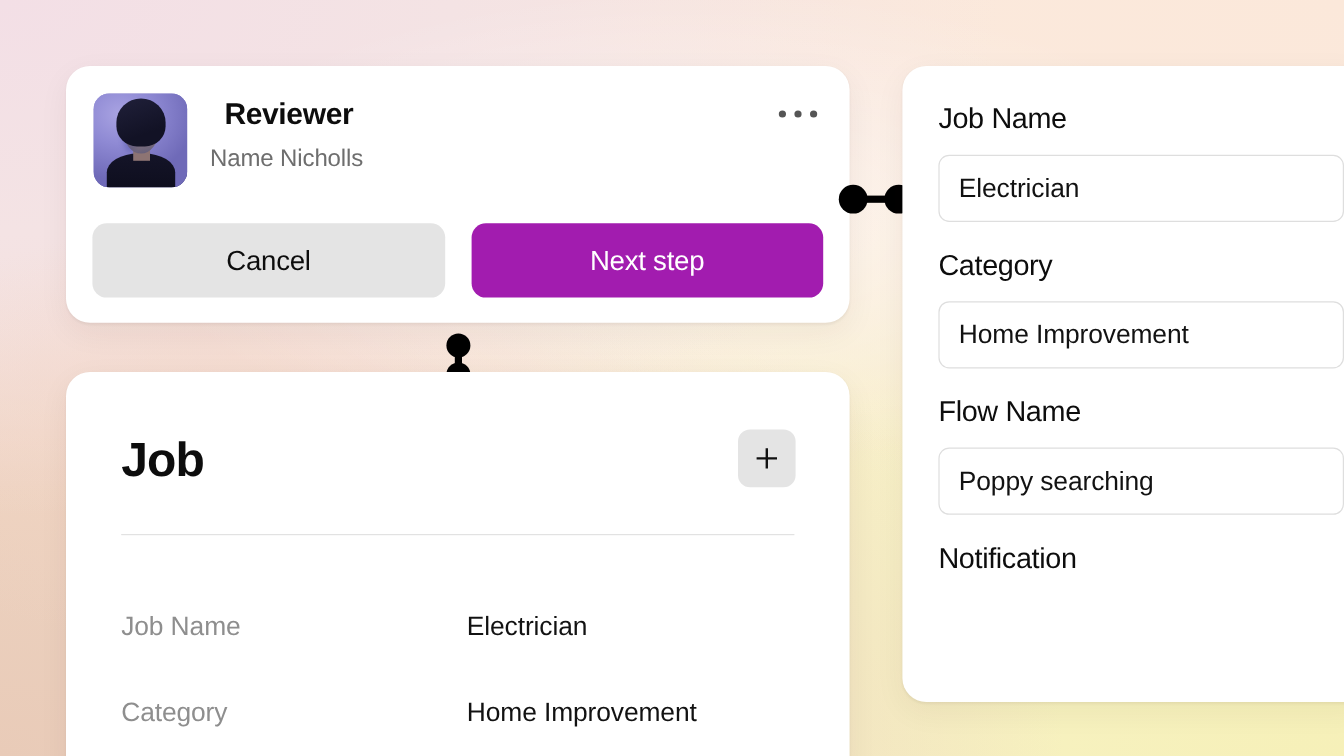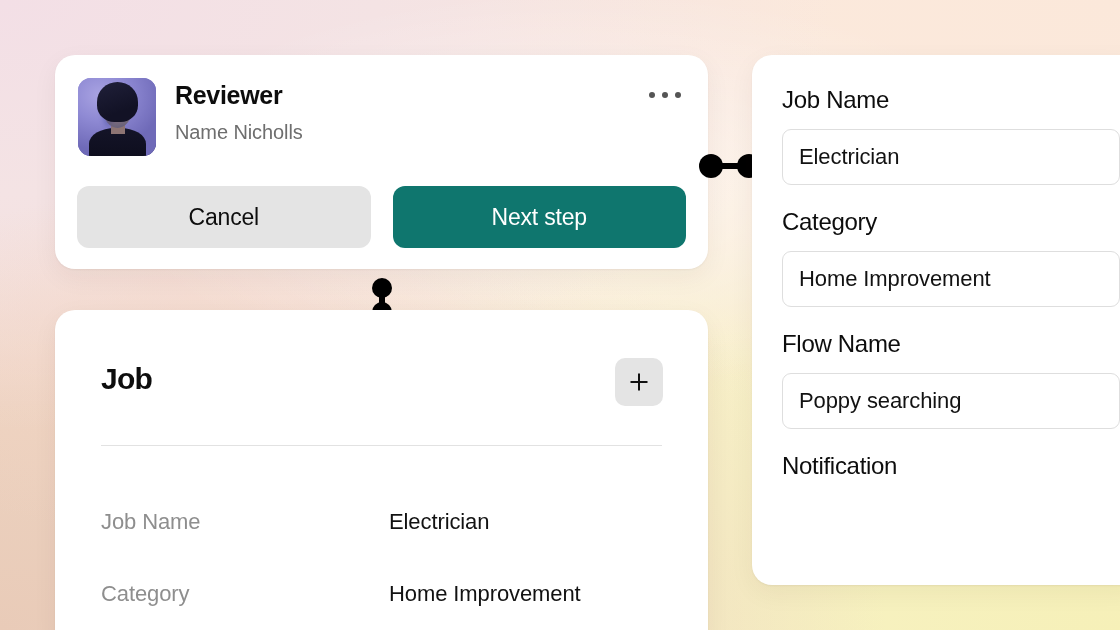--- a/index.html
+++ b/index.html
@@ -84,21 +84,21 @@
     border-radius:46% 46% 12% 12%;
     background:linear-gradient(180deg,#141428 0%, #0d0d1c 100%);
   }
   .avatar .ph-neck {
     position:absolute; left:33px; top:44px; width:14px; height:12px;
     background:#8d7473;
   }
   .rev-text { padding-top:2px; }
   #reviewer-title {
     font-size:25px; font-weight:700; color:#0d0d0d;
-    letter-spacing:-0.3px; line-height:1.22;
+    letter-spacing:-0.3px; line-height:1.22;margin-left:12px;
   }
   #reviewer-name {
     font-size:20px; font-weight:400; color:#6e6e6e;
     letter-spacing:-0.1px; margin-top:10px;
   }
   #reviewer-menu {
     position:absolute; right:22px; top:26px;
     width:42px; height:28px;
     display:flex; align-items:center; justify-content:center; gap:7px;
     cursor:pointer;
@@ -113,31 +113,31 @@
   }
   .btn {
     flex:1; height:62px;
     border:none; border-radius:12px;
     font-family:"Liberation Sans", sans-serif;
     font-size:23px; letter-spacing:-0.2px;
     cursor:pointer;
     display:flex; align-items:center; justify-content:center;
   }
   #cancel-button { background:#e4e4e4; color:#0d0d0d; }
-  #next-step-button { background:#0f766e; color:#ffffff;text-align:center; }
+  #next-step-button { background:#a21caf; color:#ffffff;text-align:center; }
 
   
   #job-card {
     left:55px; top:310px; width:653px; height:340px;
     border-radius:20px;
     overflow:hidden;
   }
   #job-title {
     position:absolute; left:46px; top:52px;
-    font-size:30px; font-weight:700; color:#0d0d0d;
+    font-size:40px; font-weight:700; color:#0d0d0d;
     letter-spacing:-0.7px;
   }
   #job-add-button {
     position:absolute; right:45px; top:360px;
     width:48px; height:48px;
     top:48px;
     background:#e4e4e4; border:none; border-radius:10px;
     cursor:pointer;
     display:flex; align-items:center; justify-content:center;
   }

